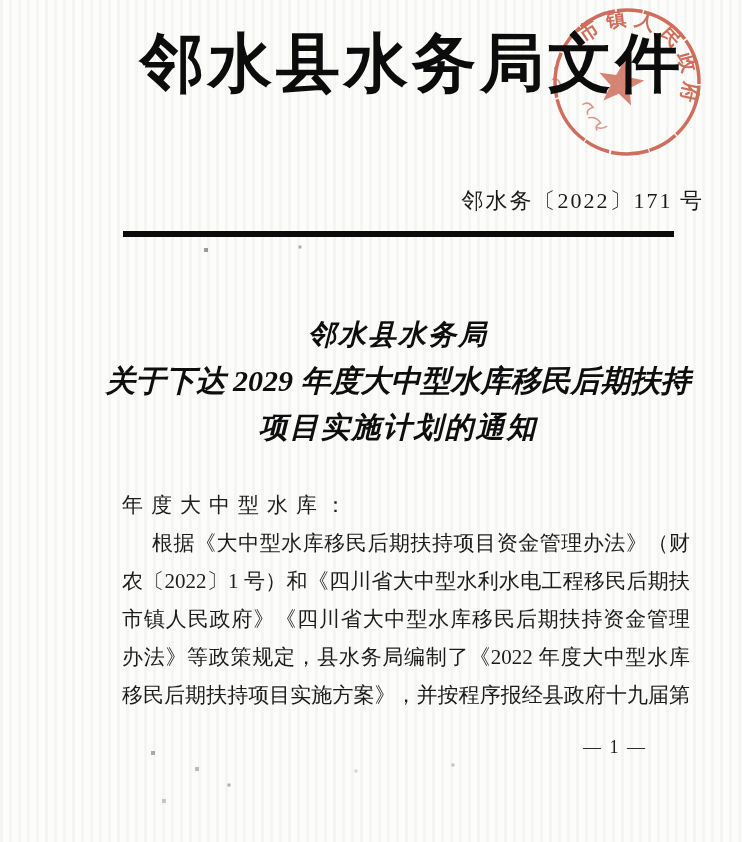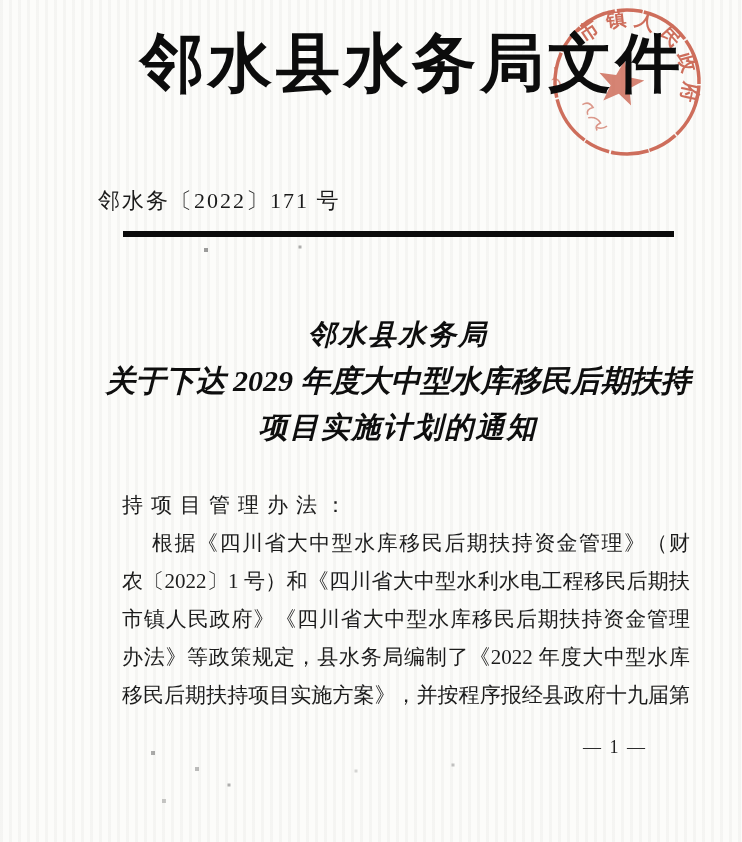--- a/index.html
+++ b/index.html
@@ -19,22 +19,22 @@
     position:absolute;left:112px;top:26px;width:600px;z-index:2;
     text-align:center;white-space:nowrap;
     font-size:64px;font-weight:bold;letter-spacing:4px;color:#0c0c0c;
     line-height:1.2;
   }
   
   .seal{position:absolute;left:549px;top:0;width:156px;height:164px;z-index:1;}
   .seal svg{display:block;width:156px;height:164px;}
   
   .doc-number{
-    position:absolute;left:98px;top:186px;width:600px;
-    text-align:left;white-space:nowrap;
+    position:absolute;left:104px;top:186px;width:600px;
+    text-align:right;white-space:nowrap;
     font-size:22px;letter-spacing:2px;color:#1a1a1a;z-index:2;
   }
   
   .rule{
     position:absolute;left:123px;top:231px;width:551px;height:6px;
     background:#0b0b0b;z-index:2;
   }
   
   .title-block{
     position:absolute;left:98px;top:312px;width:600px;
@@ -110,22 +110,22 @@
 
   <div class="rule"></div>
 
   <div class="title-block">
     <div class="title-line l1">邻水县水务局</div>
     <div class="title-line l2">关于下达 2029 年度大中型水库移民后期扶持</div>
     <div class="title-line l3">项目实施计划的通知</div>
   </div>
 
   <div class="body-block">
-    <div class="salutation">持项目管理办法：</div>
-    <div class="body-line indent">根据《四川省大中型水库移民后期扶持资金管理》（财</div>
+    <div class="salutation">年度大中型水库：</div>
+    <div class="body-line indent">根据《大中型水库移民后期扶持项目资金管理办法》（财</div>
     <div class="body-line">农〔2022〕1 号）和《四川省大中型水利水电工程移民后期扶</div>
     <div class="body-line">市镇人民政府》《四川省大中型水库移民后期扶持资金管理</div>
     <div class="body-line">办法》等政策规定，县水务局编制了《2022 年度大中型水库</div>
     <div class="body-line">移民后期扶持项目实施方案》，并按程序报经县政府十九届第</div>
   </div>
 
   <div class="page-number">— 1 —</div>
 
 </div>
 

